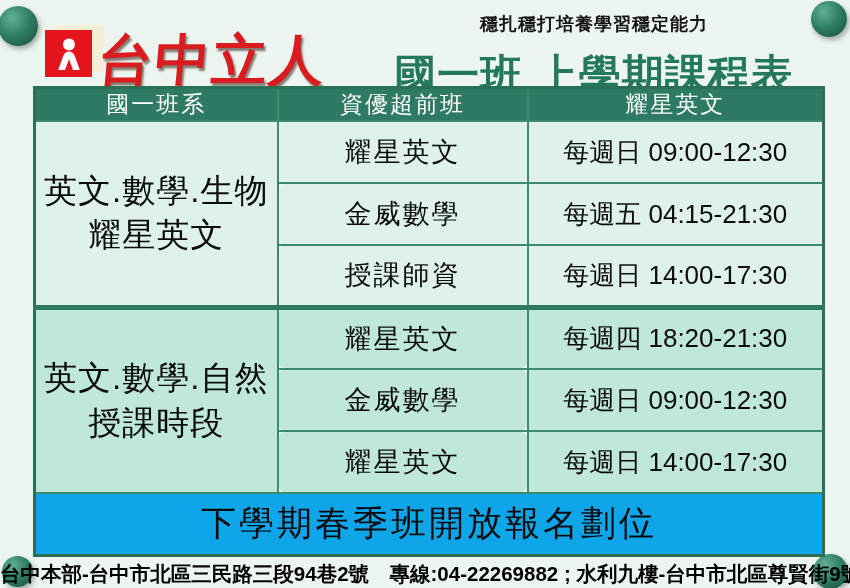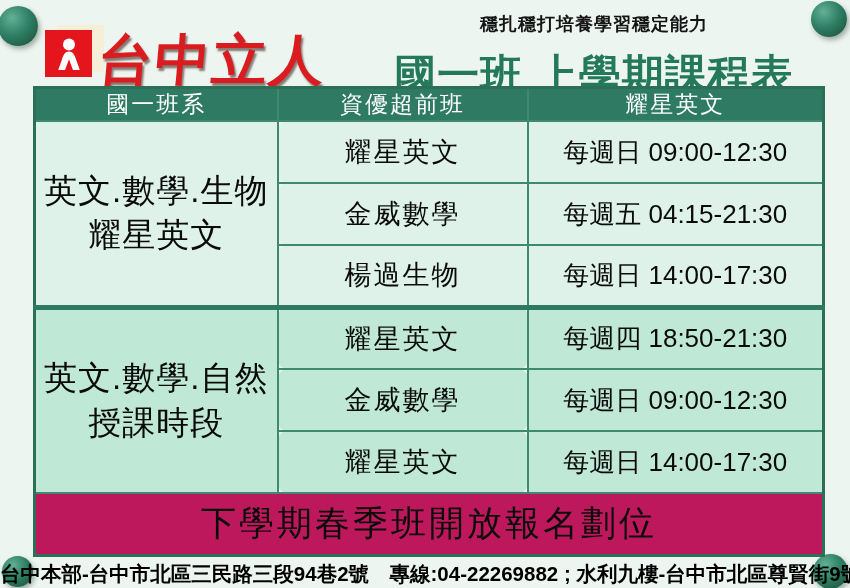--- a/index.html
+++ b/index.html
@@ -78,21 +78,21 @@
   tr.group1 td { background:#def2e9; }
   tr.group2 td { background:#bfe8d6; }
   tr.group2-start td { border-top:5px solid #2e7a60; }
 
   td.grp { font-size:33px; line-height:1.35; letter-spacing:1px; }
   td.grp .grp-line { display:block; }
   td.teacher { font-size:27px; letter-spacing:2px;border-radius:9px; }
   td.time    { font-size:26px; letter-spacing:0; }
 
   tr.foot td {
-    height:62px; background:#be185d;
+    height:62px; background:#0ea5e9;
     font-size:35px; letter-spacing:3px; font-weight:normal;
   }
 
   
   .address {
     position:absolute; left:0; top:560px; width:850px;
     text-align:center; font-size:20.5px; font-weight:bold; color:#000;
     white-space:nowrap;
   }
 </style>
@@ -138,30 +138,30 @@
         <span class="grp-line">耀星英文</span>
       </td>
       <td class="teacher">耀星英文</td>
       <td class="time">每週日 09:00-12:30</td>
     </tr>
     <tr class="data-row group1">
       <td class="teacher">金威數學</td>
       <td class="time">每週五 04:15-21:30</td>
     </tr>
     <tr class="data-row group1">
-      <td class="teacher">楊過生物</td>
+      <td class="teacher">授課師資</td>
       <td class="time">每週日 14:00-17:30</td>
     </tr>
     <tr class="data-row group2 group2-start">
       <td class="grp" rowspan="3">
         <span class="grp-line">英文.數學.自然</span>
         <span class="grp-line">授課時段</span>
       </td>
       <td class="teacher">耀星英文</td>
-      <td class="time">每週四 18:50-21:30</td>
+      <td class="time">每週四 18:20-21:30</td>
     </tr>
     <tr class="data-row group2">
       <td class="teacher">金威數學</td>
       <td class="time">每週日 09:00-12:30</td>
     </tr>
     <tr class="data-row group2">
       <td class="teacher">耀星英文</td>
       <td class="time">每週日 14:00-17:30</td>
     </tr>
     <tr class="foot">

